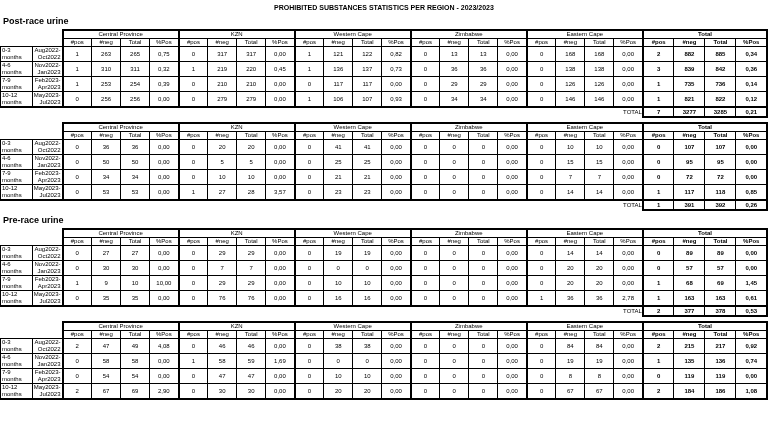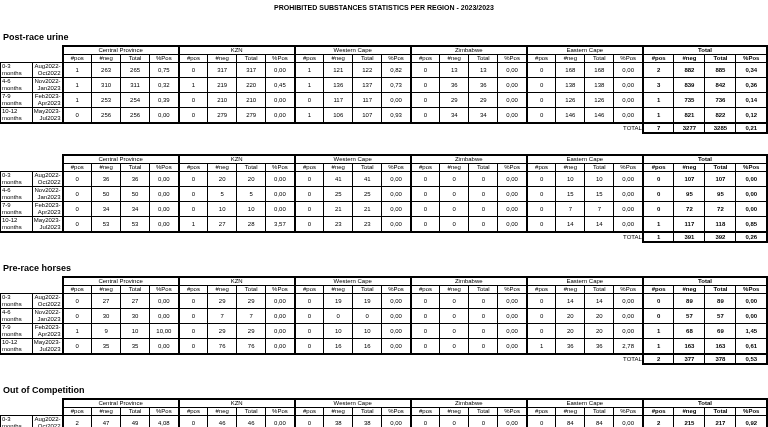--- a/index.html
+++ b/index.html
@@ -7,21 +7,21 @@
   body {
     width: 768px; height: 427px;
     background: #ffffff; color: #000000;
     font-family: "Liberation Sans", sans-serif;
     overflow: hidden;
   }
   .title {
     text-align: center; font-weight: bold;
     font-size: 7px; line-height: 9px; padding-top: 3px;
   }
-  .sec { margin-top: 20px; }
+  .sec { margin-top: 4px; }
   .sec-heading {
     font-weight: bold; font-size: 9px; line-height: 10px;
     padding-left: 3px; margin-bottom: 3px;
   }
   table.stats {
     border-collapse: collapse; table-layout: fixed;
     width: 768px; font-size: 6px;
   }
   table.stats td, table.stats th {
     padding: 0; overflow: hidden; white-space: nowrap;
@@ -501,21 +501,21 @@
               <td class="tc tg">391</td>
               <td class="tc tg">392</td>
               <td class="tc tg ge">0,26</td>
             </tr>
           </tbody>
         </table>
       </div>
   </section>
 
   <section class="sec">
-    <div class="sec-heading">Pre-race horses</div>
+    <div class="sec-heading">Pre-race urine</div>
     <div class="tbl-host">
         <table class="stats">
           <colgroup>
             <col style="width: 32px;">
             <col style="width: 30px;">
             <col style="width: 29px;">
             <col style="width: 29px;">
             <col style="width: 29px;">
             <col style="width: 29px;">
             <col style="width: 29px;">
@@ -718,21 +718,20 @@
               <td class="tc tg">377</td>
               <td class="tc tg">378</td>
               <td class="tc tg ge">0,53</td>
             </tr>
           </tbody>
         </table>
       </div>
   </section>
 
   <section class="sec">
-    <div class="sec-heading">Out of Competition</div>
     <div class="tbl-host">
         <table class="stats">
           <colgroup>
             <col style="width: 32px;">
             <col style="width: 30px;">
             <col style="width: 29px;">
             <col style="width: 29px;">
             <col style="width: 29px;">
             <col style="width: 29px;">
             <col style="width: 29px;">

